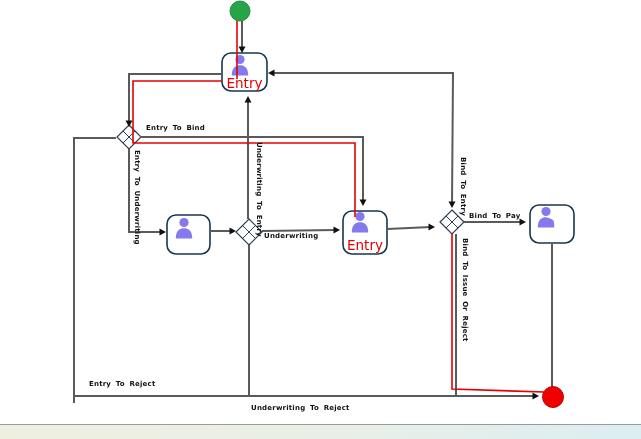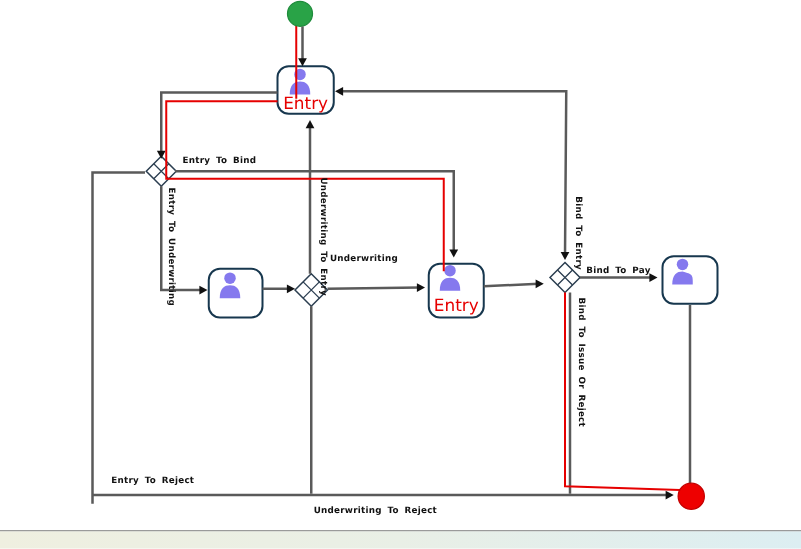--- a/index.html
+++ b/index.html
@@ -107,21 +107,21 @@
     </g>
 
     <circle cx="240" cy="11" r="10" fill="#29a347" stroke="#1f8c3c" stroke-width="1"></circle>
     <circle cx="553" cy="397" r="10.5" fill="#ee0000" stroke="#c40000" stroke-width="1"></circle>
   </svg>
 
   <div class="task-text" style="left:222px;top:76px;width:45px;">Entry</div>
   <div class="task-text" style="left:343px;top:238px;width:44px;">Entry</div>
 
   <div class="elabel" style="left:146px;top:124px;">Entry To Bind</div>
-  <div class="elabel" style="left:264px;top:203px;">Underwriting</div>
+  <div class="elabel" style="left:264px;top:232px;">Underwriting</div>
   <div class="elabel" style="left:469px;top:212px;">Bind  To  Pay</div>
   <div class="elabel" style="left:77px;top:380px;margin-left:12px;">Entry To Reject</div>
   <div class="elabel" style="left:251px;top:377px;margin-top:27px;">Underwriting To Reject</div>
 
   <div class="elabel vlabel" style="left:141px;top:150px;">Entry  To  Underwriting</div>
   <div class="elabel vlabel" style="left:263px;top:142px;">Underwriting To  Entry</div>
   <div class="elabel vlabel" style="left:467px;top:157px;">Bind To Entry</div>
   <div class="elabel vlabel" style="left:469px;top:238px;">Bind To Issue Or  Reject</div>
 
   <div class="status-bar"></div>

